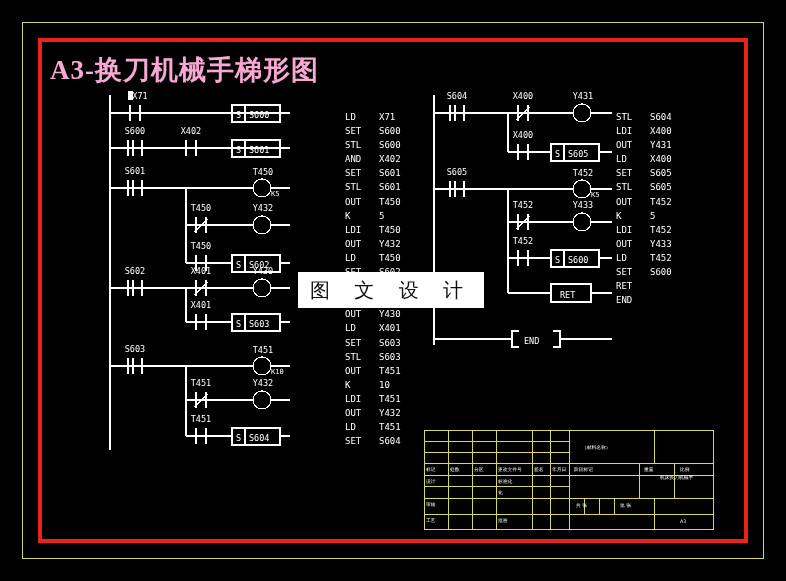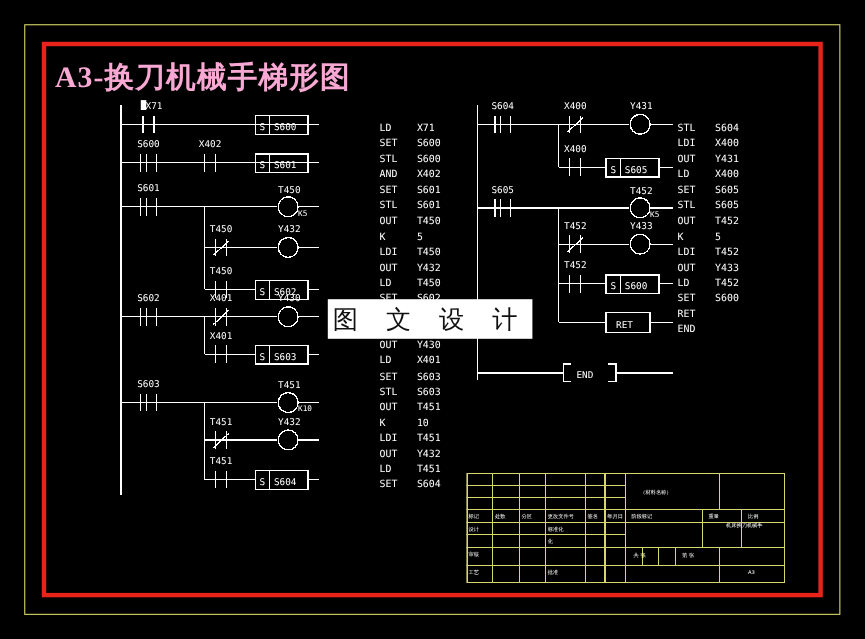--- a/index.html
+++ b/index.html
@@ -16,21 +16,21 @@
   
   .sheet-title{position:absolute;left:50px;top:52px;
        color:#f9a8d4;font-size:27px;font-weight:bold;letter-spacing:1px;
        font-family:Liberation Serif, serif;white-space:nowrap;}
 
   
   .ladder-svg{position:absolute;left:0;top:0;width:786px;height:581px;}
 
   
   .watermark{position:absolute;left:298px;top:272px;width:186px;height:36px;
-     background:#ffffff;color:#111;font-size:23px;letter-spacing:9px;
+     background:#ffffff;color:#111;font-size:20px;letter-spacing:9px;
      font-family:"DejaVu Serif","Liberation Serif",serif;
      display:flex;align-items:center;justify-content:center;}
 
   
   .il{position:absolute;color:#fff;font-size:9px;line-height:14.1px;white-space:pre;}
   .il-left{left:306px;top:110px;margin-left:39px;}
   .il-right{left:616px;top:110px;}
   .il .row{display:block;height:14.1px;}
   .il .op{display:inline-block;width:34px;}
   .il .ar{display:inline-block;}

